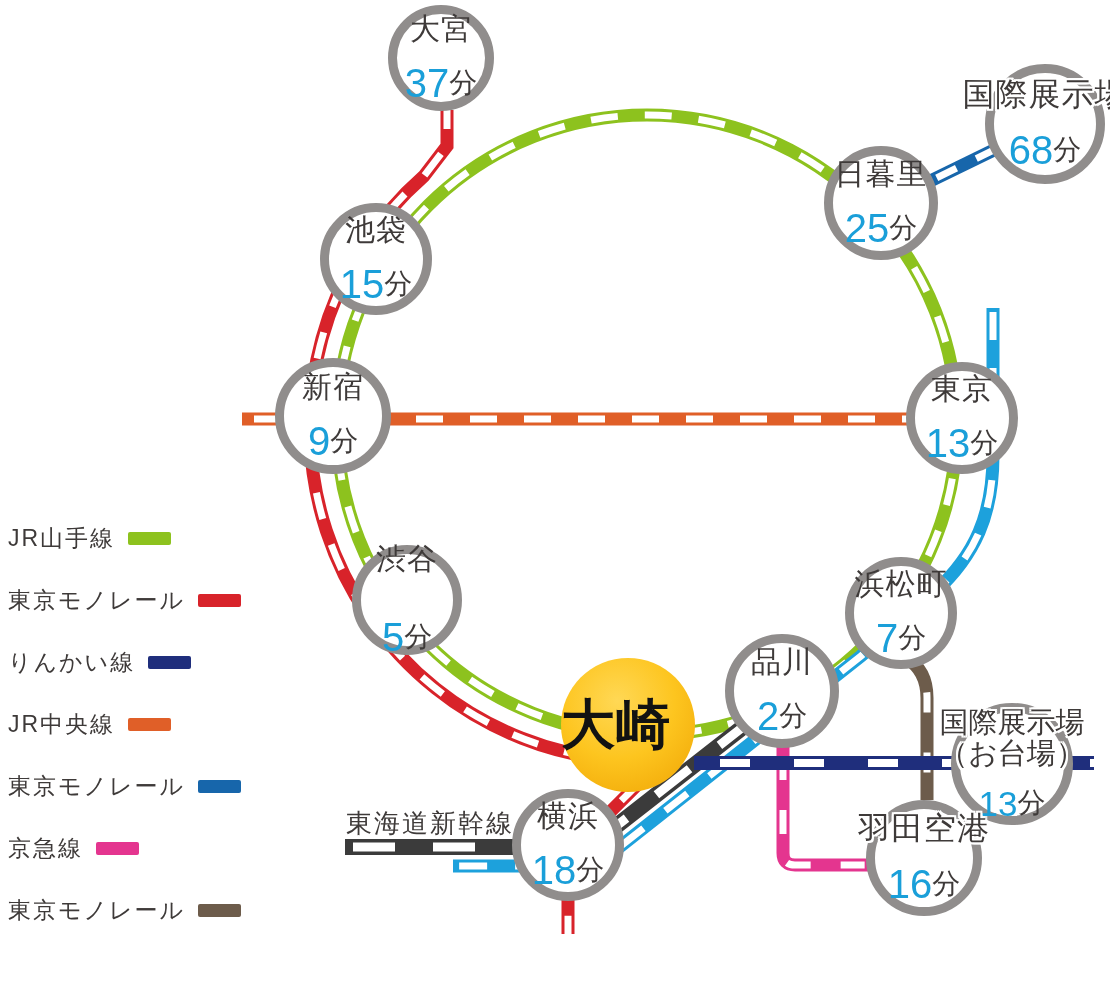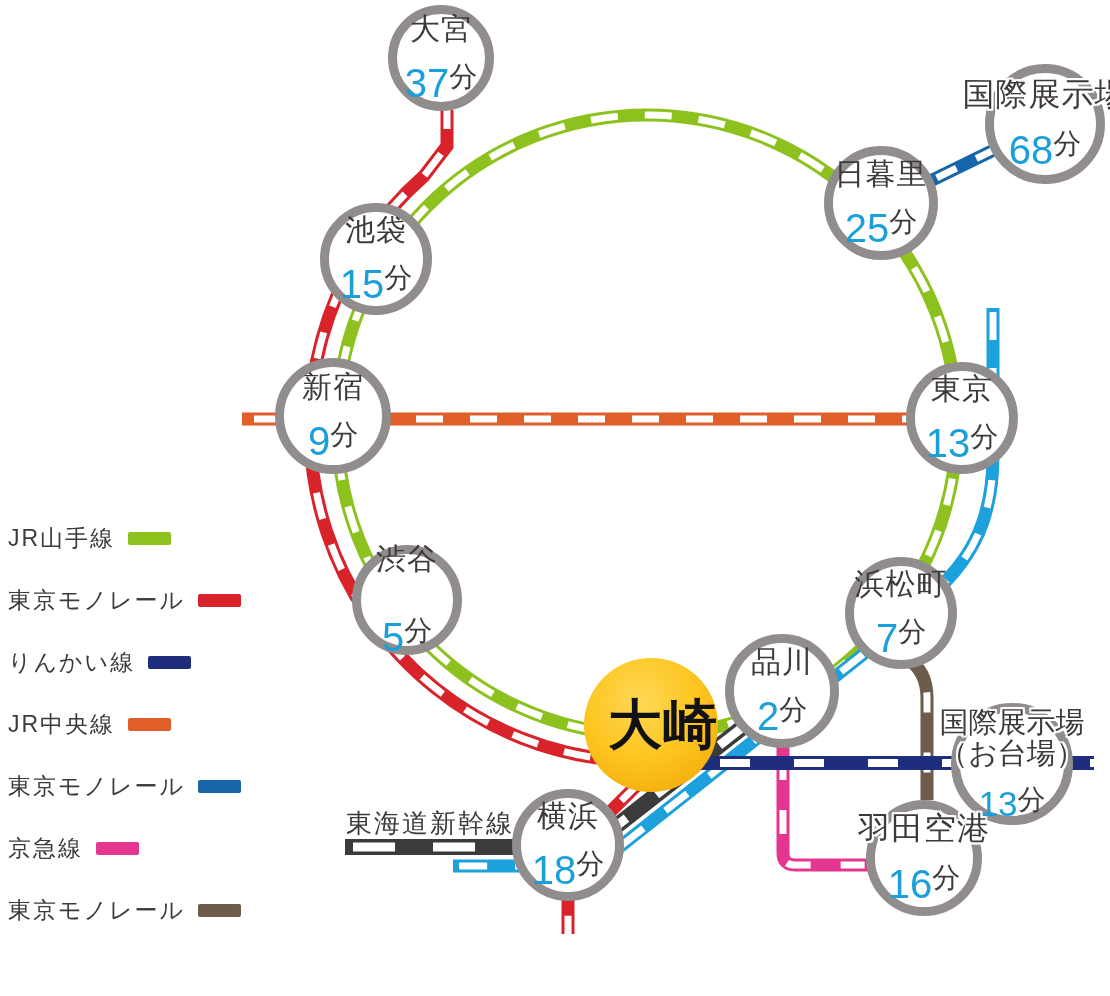--- a/index.html
+++ b/index.html
@@ -17,34 +17,34 @@
     background:#fff;border:9px solid var(--c-ring,#908d8c);border-radius:50%;
     display:flex;flex-direction:column;align-items:center;justify-content:center;
     text-align:center;
   }
   .sname{
     font-size:30px;line-height:1.04;color:var(--c-station_text,#3e3a39);
     white-space:nowrap;letter-spacing:1px;font-weight:500;
   }
   .sname.big{font-size:32px;}
   .sname.small{font-size:29px;letter-spacing:0;}
-  .stime{display:flex;align-items:flex-start;justify-content:center;line-height:1.0;margin-top:18px;}
+  .stime{display:flex;align-items:center;justify-content:center;line-height:1.0;margin-top:18px;}
   .num{font-size:40px;color:var(--c-minutes,#1a9fd9);font-weight:500;letter-spacing:0;}
   .num.small{font-size:35px;}
   .unit{font-size:28px;color:var(--c-station_text,#3e3a39);font-weight:500;}
   .halo{
     text-shadow:-2px 0 0 #fff,2px 0 0 #fff,0 -2px 0 #fff,0 2px 0 #fff,
       -2px -2px 0 #fff,2px 2px 0 #fff,-2px 2px 0 #fff,2px -2px 0 #fff;
   }
 
   
   #osaki{
     position:absolute;z-index:3;box-sizing:border-box;border-radius:50%;
-    left:584px;top:658px;width:134px;height:134px;
-    display:flex;align-items:center;justify-content:flex-end;
+    left:561px;top:658px;width:134px;height:134px;
+    display:flex;align-items:center;justify-content:flex-start;
   }
   #osaki .hub-name{
     font-size:54px;font-weight:600;color:#121212;letter-spacing:1px;white-space:nowrap;
   }
 
   
   .line-label{
     position:absolute;z-index:2;font-size:26px;color:var(--c-station_text,#3e3a39);
     letter-spacing:2px;white-space:nowrap;font-weight:500;
   }

